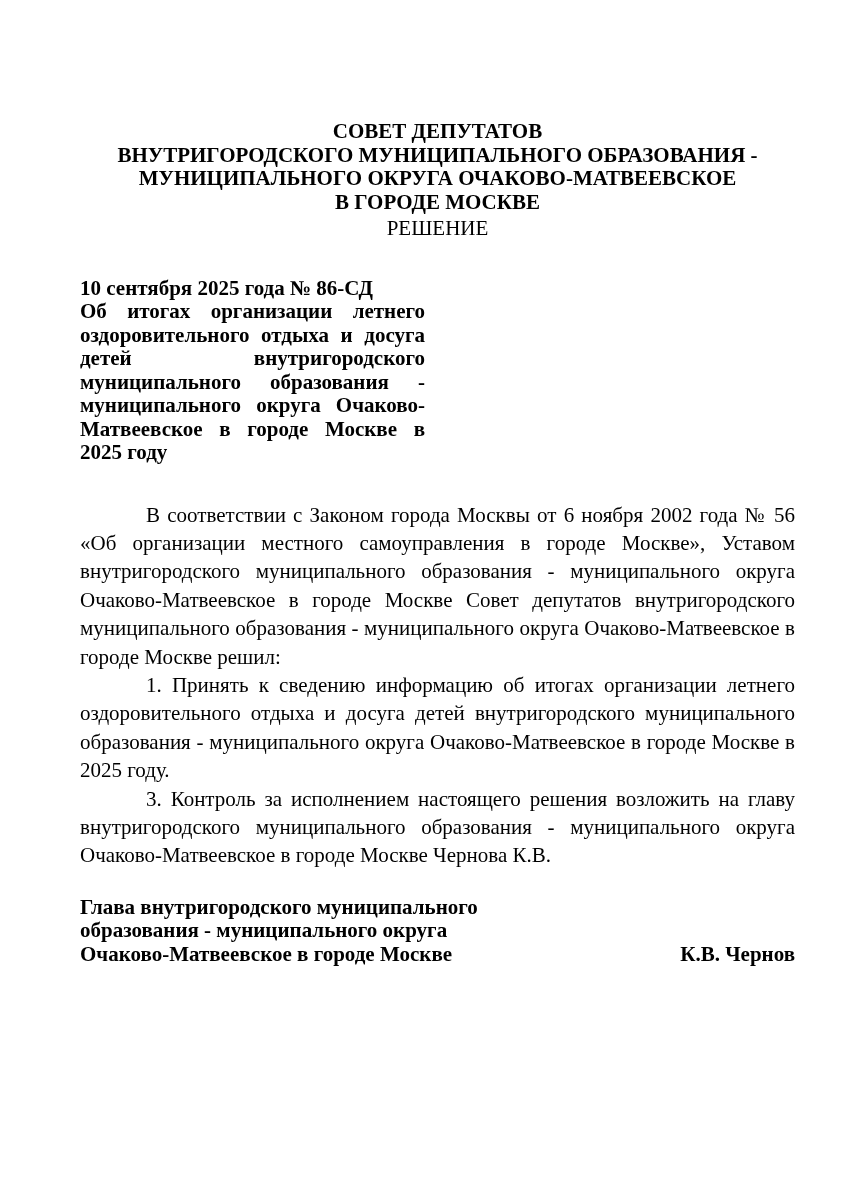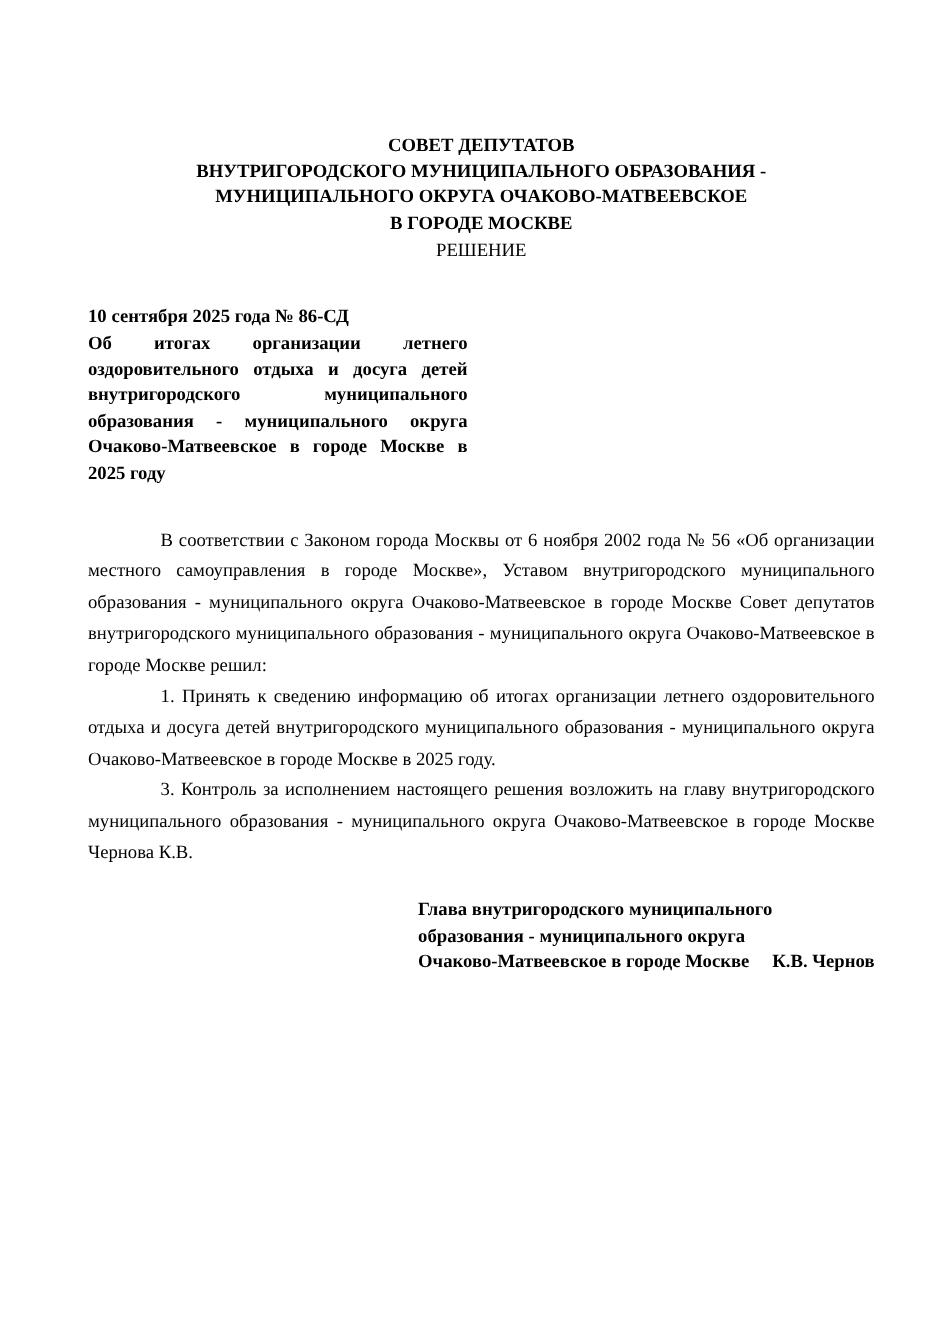--- a/index.html
+++ b/index.html
@@ -7,21 +7,21 @@
     padding: 0;
     background: #ffffff;
   }
   .page {
     position: relative;
     width: 848px;
     height: 1200px;
     background: #ffffff;
     color: #000000;
     font-family: "Liberation Serif", "DejaVu Serif", serif;
-    font-size: 17px;
+    font-size: 21px;
     overflow: hidden;
     box-sizing: border-box;
     padding: 120px 53px 0 80px;
   }
   .org-header {
     text-align: center;
     font-weight: bold;
     line-height: 23.5px;
   }
   .doc-type {
@@ -49,21 +49,21 @@
     margin: 0;
     line-height: 28.4px;
     text-align: justify;
     text-align-last: left;
     text-indent: 66px;
   }
   .bold { font-weight: normal; margin-top: 31px; }
   .signature {
     margin-top: 26px;
     display: flex;
-    justify-content: flex-end;
+    justify-content: space-between;
     align-items: flex-end;
     font-weight: bold;
     line-height: 23.5px;
   }
   .signature .sig-left { max-width: 460px; }
   .signature .sig-name { white-space: nowrap; }
 </style>
 </head>
 <body>
 

